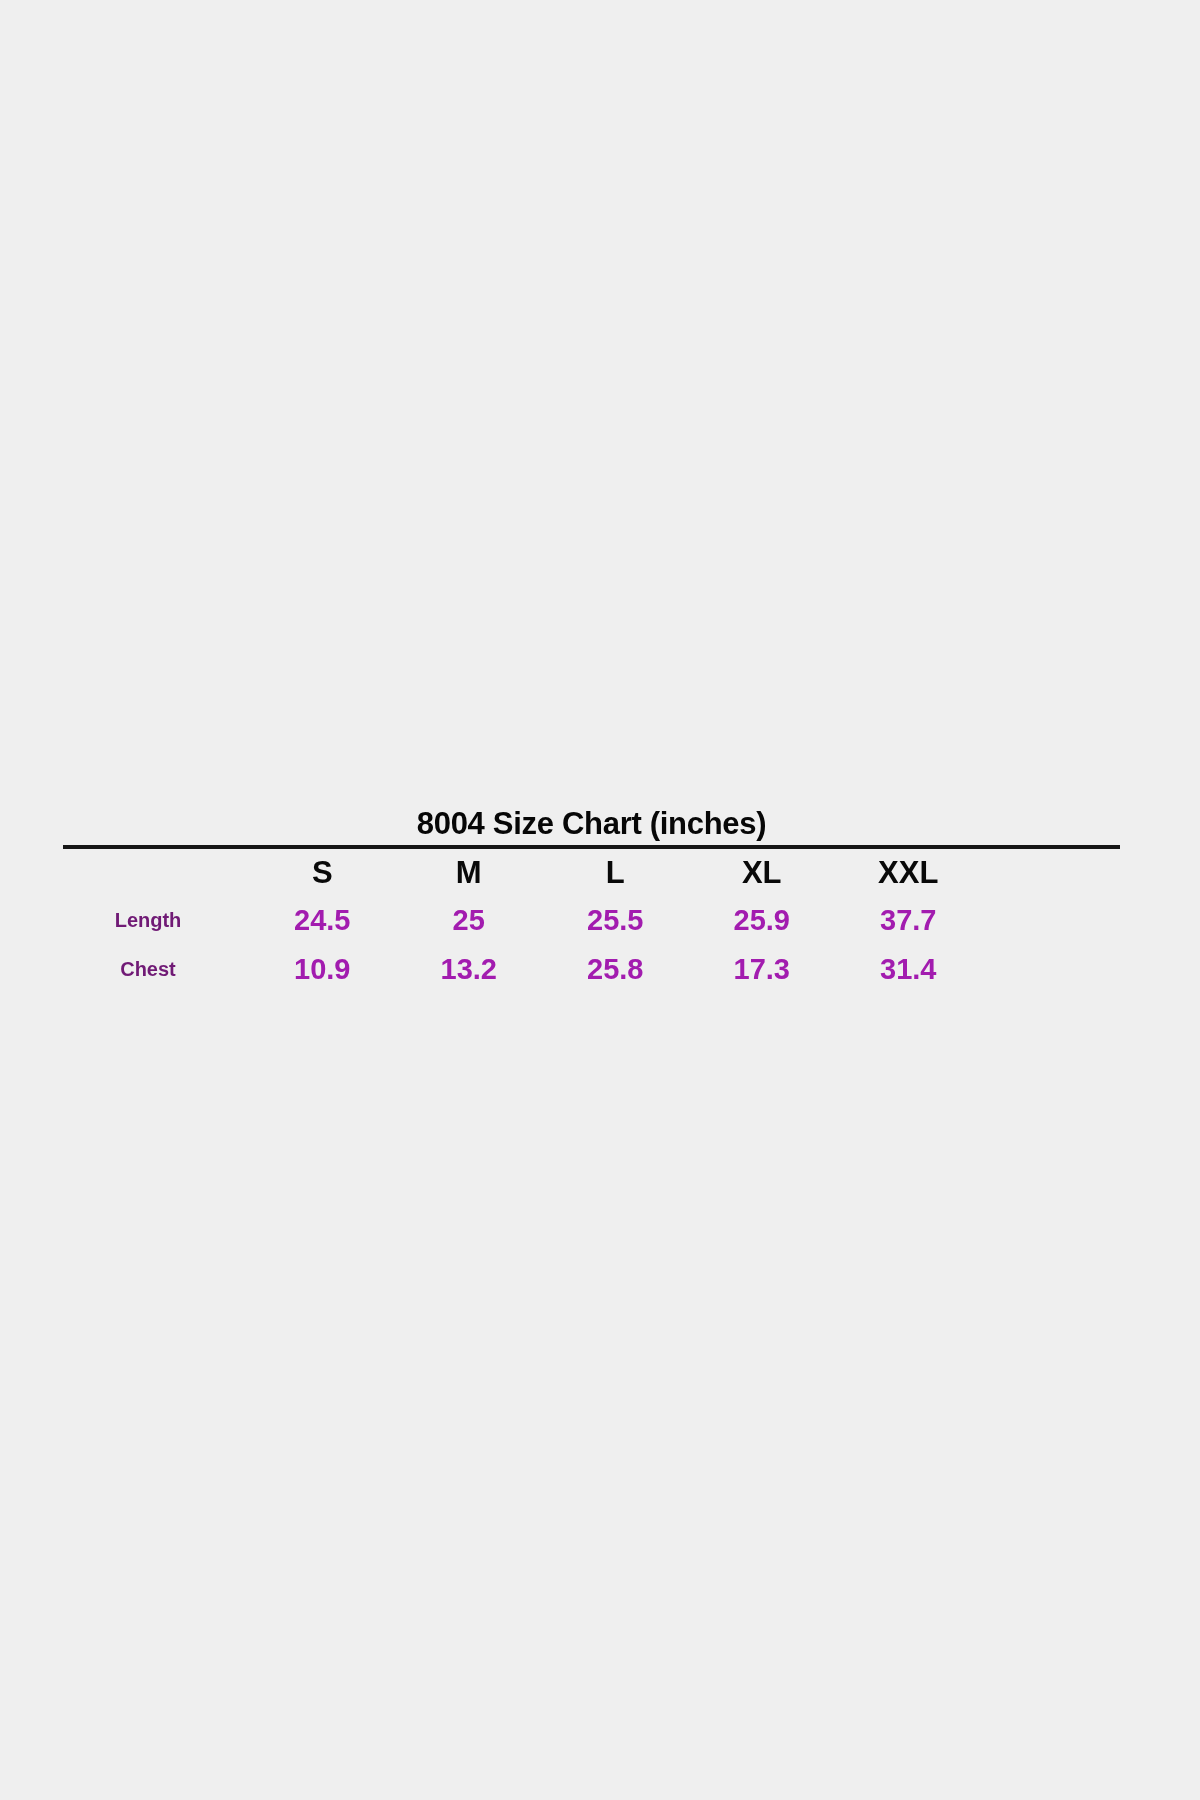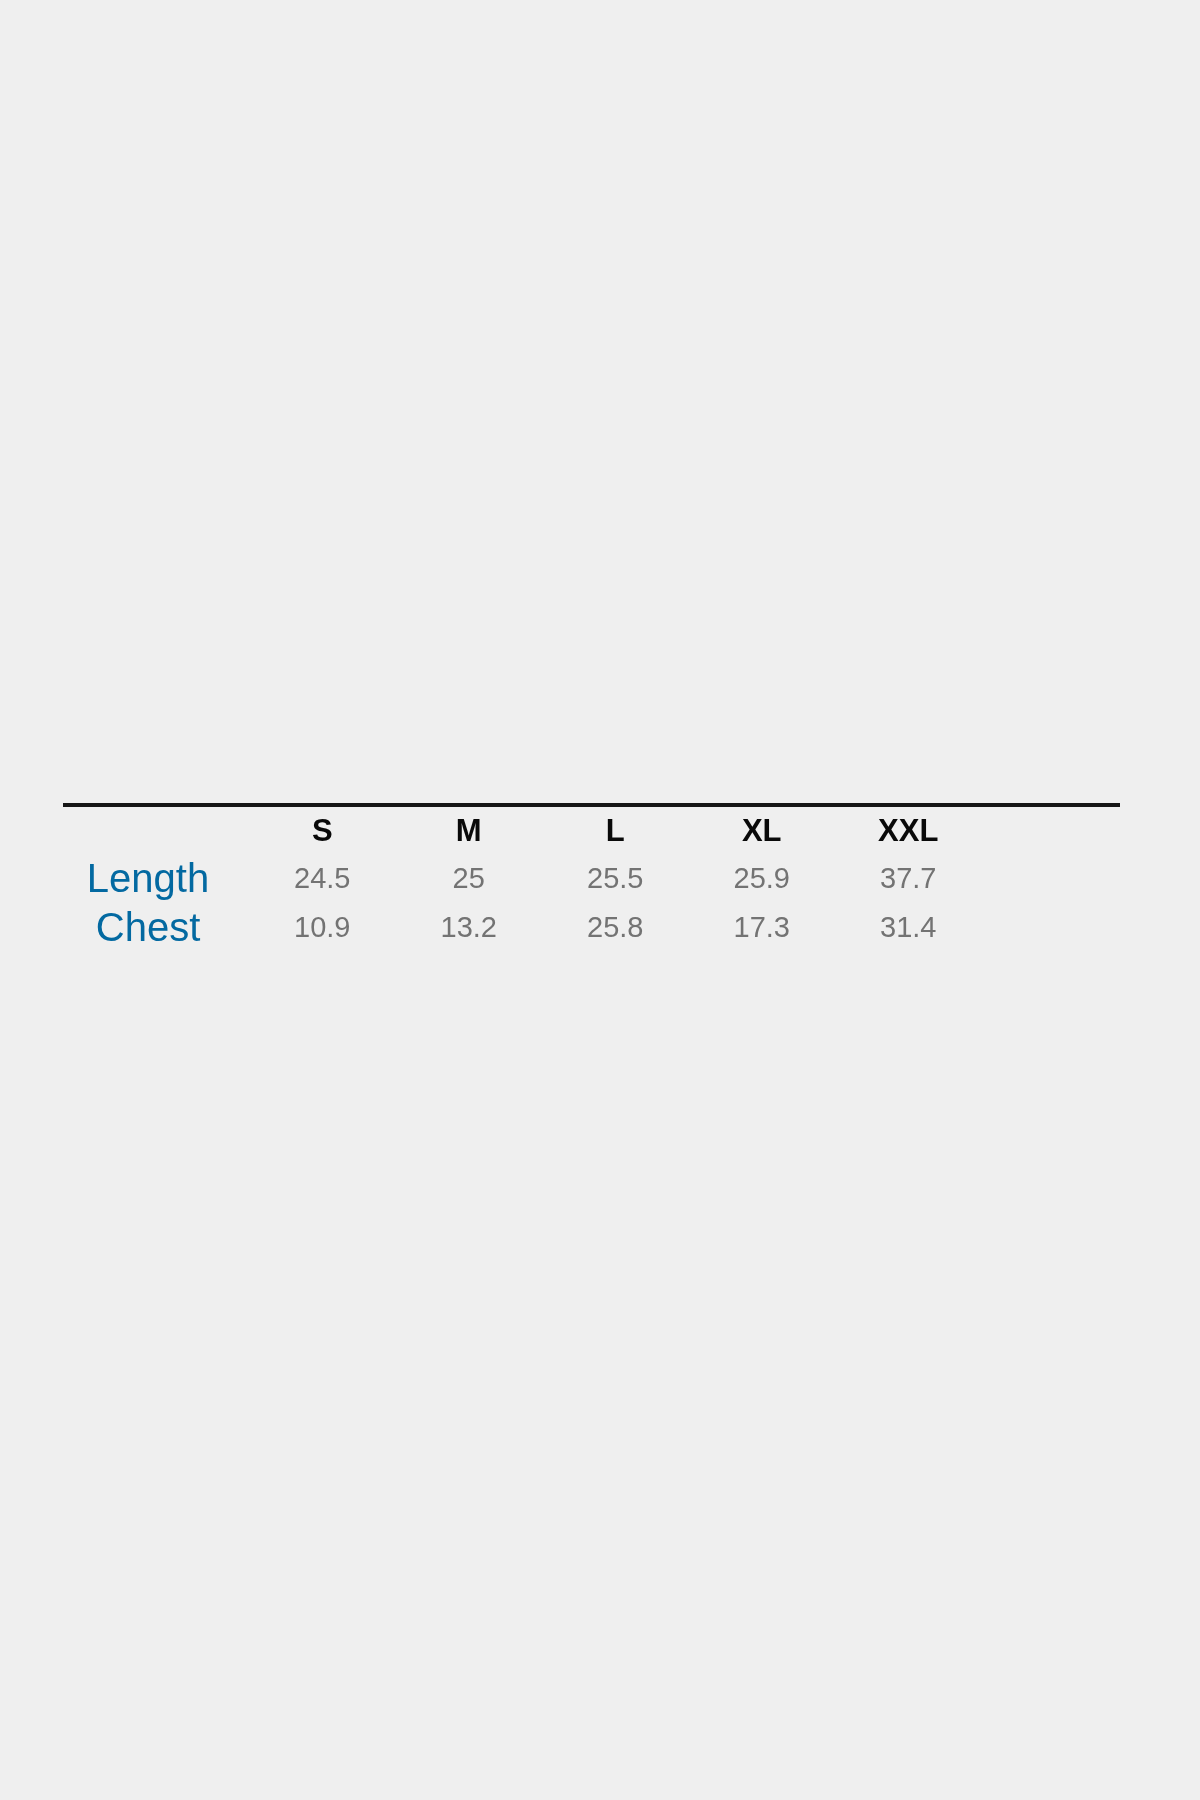--- a/index.html
+++ b/index.html
@@ -37,28 +37,29 @@
   }
   .cell {
     display: flex;
     align-items: center;
     justify-content: center;
     white-space: nowrap;
   }
   .hdr-row  { height: 47px; }
   .data-row { height: 49px; }
   .hdr       { font-size: 31px; font-weight: 700; color: #090909; }
-  .row-label { font-size: 40px; font-weight: 400; color: #0369a1; }
-  .val       { font-size: 29px; font-weight: 400; color: #737373; }
+  .row-label { font-size: 20px; font-weight: 700; color: #701a75; }
+  .val       { font-size: 29px; font-weight: 700; color: #a21caf; }
 </style>
 </head>
 <body style="background: rgb(239, 239, 239); color: rgb(13, 13, 13);">
 
 <div class="size-chart">
 
+  <div class="chart-title">8004 Size Chart (inches)</div>
 
   <div class="rule" style="background: rgb(22, 22, 22);"></div>
 
   <div class="size-table">
 
     <div class="cell hdr-row"></div>
     <div class="cell hdr-row"></div>
     <div class="cell hdr-row hdr">S</div>
     <div class="cell hdr-row hdr">M</div>
     <div class="cell hdr-row hdr">L</div>

